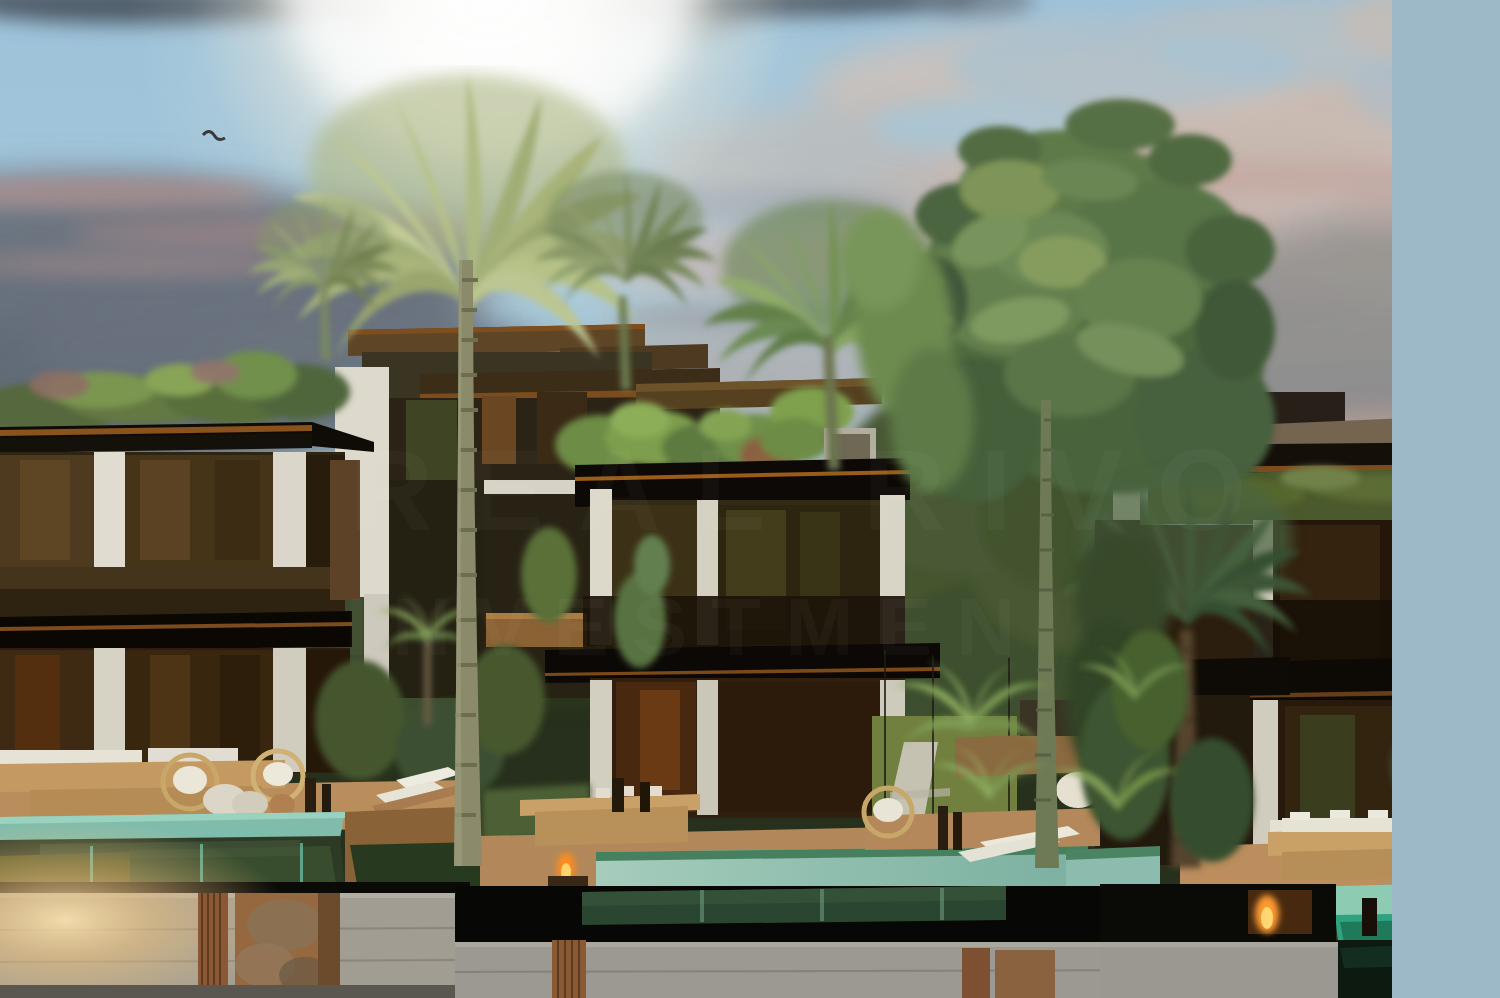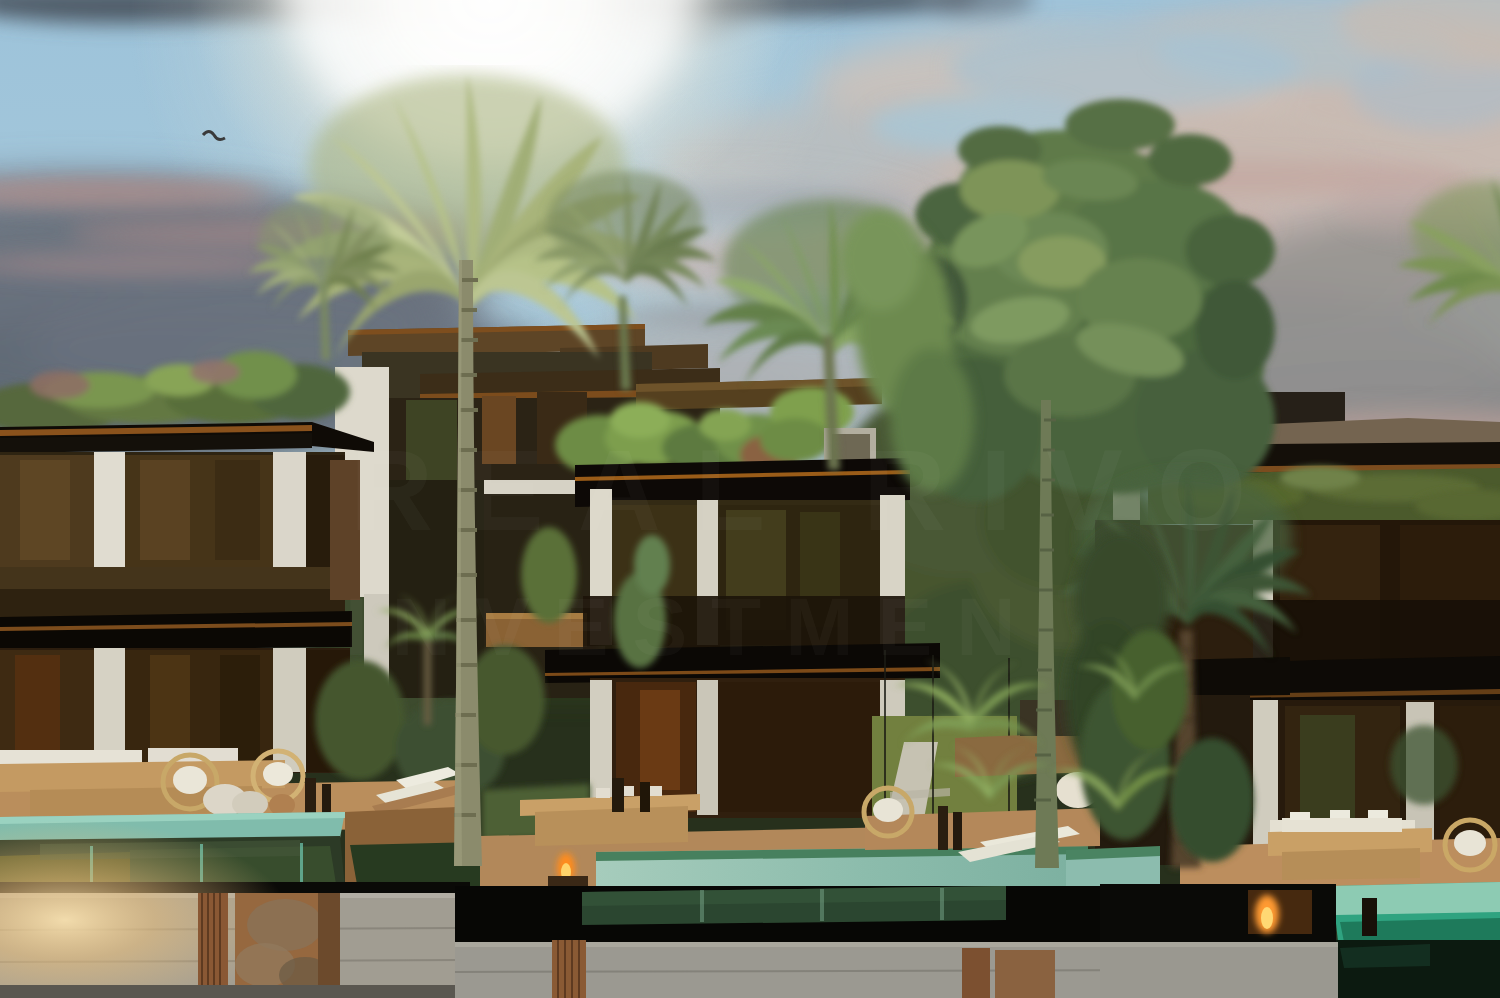--- a/index.html
+++ b/index.html
@@ -1,16 +1,16 @@
 <!DOCTYPE html>
 <html><head>
 <meta charset="utf-8">
 <style>
   html,body{margin:0;padding:0;background:#9db8c6;font-family:"Liberation Sans",sans-serif;}
-  #stage{position:relative;width:1500px;height:998px;overflow:hidden;}
+  #stage{position:relative;width:1392px;height:998px;overflow:hidden;}
   svg{display:block;}
 </style>
 </head>
 <body>
 <div id="stage">
 <svg width="1500" height="998" viewBox="0 0 1500 998">
 <defs>
   <linearGradient id="skyg" x1="0" y1="0" x2="0" y2="1">
     <stop offset="0" stop-color="#9dc3da"></stop>
     <stop offset="0.5" stop-color="#a7c9da"></stop>

